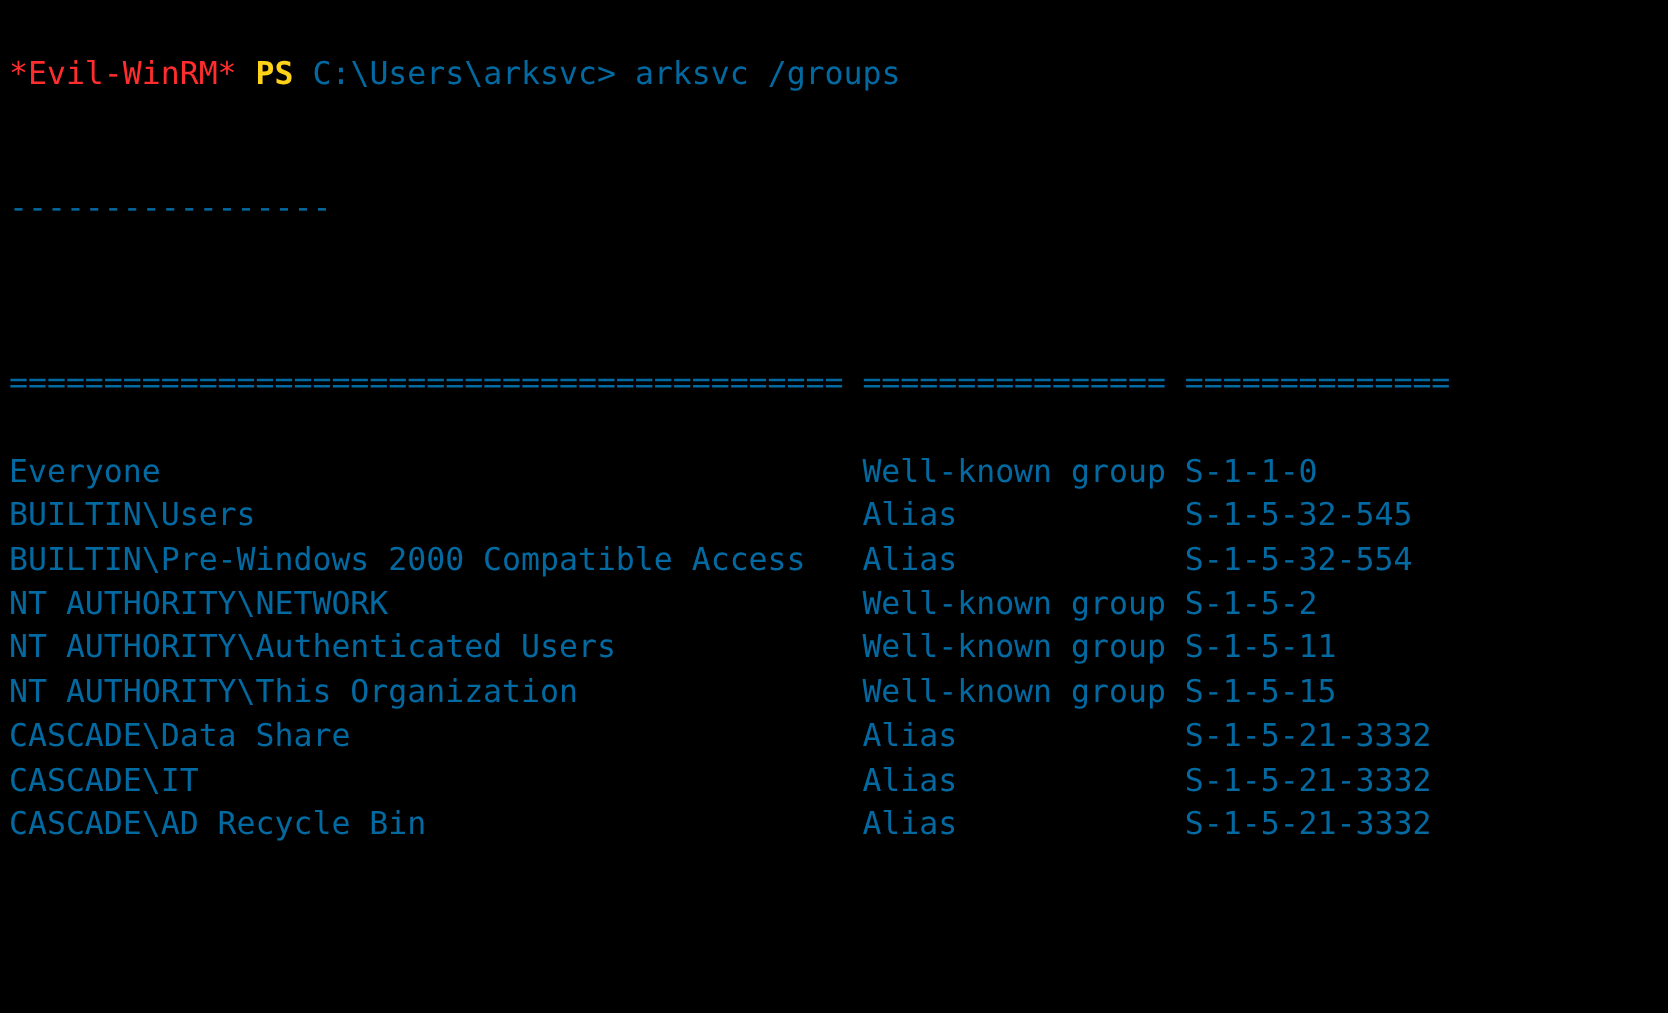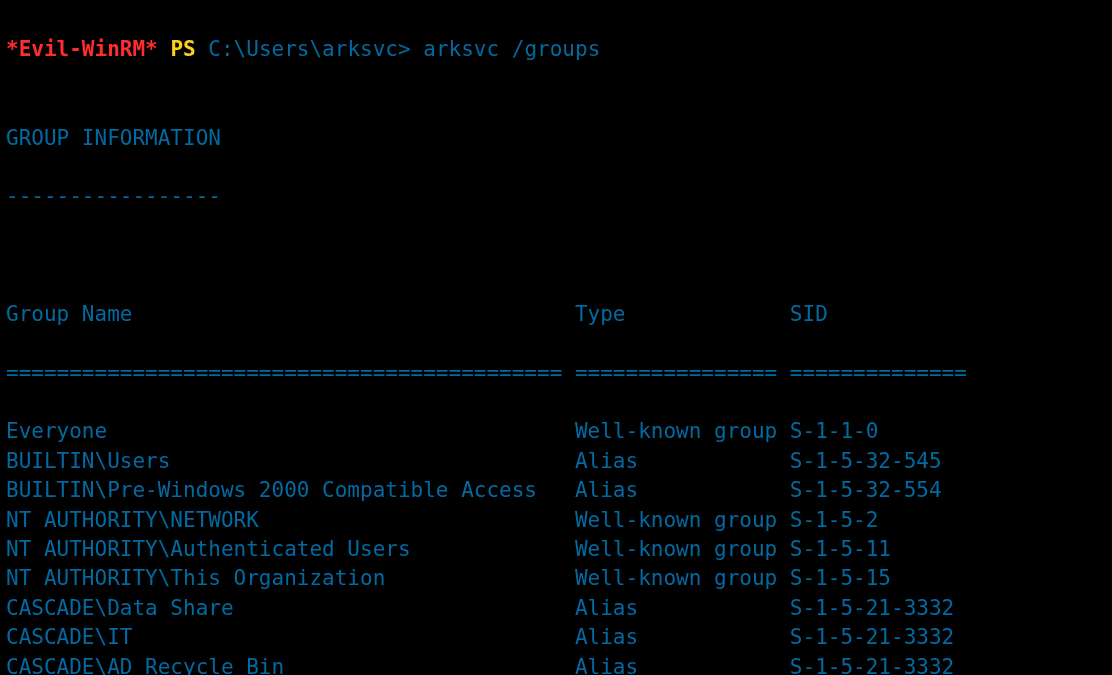--- a/index.html
+++ b/index.html
@@ -11,31 +11,29 @@
     font-size: 21px;
     line-height: 1.4;
     width: 1112px;
     height: 675px;
     overflow: hidden;
   }
   .terminal {
     white-space: pre;
     padding: 6px 6px;
   }
-  .red { color: #ff2d2d; font-weight: bold; }
+  .red { color: #ff2d2d; font-weight: normal; }
   .yellow { color: #ffd21a; font-weight: bold; }
   .white { color: #0369a1; }
   pre { margin:0; font: inherit; }
 </style>
 </head>
 <body>
 
 <div class="terminal">
 <span class="red">*Evil-WinRM*</span> <span class="yellow">PS</span> <span class="white">C:\Users\arksvc&gt;</span> <span class="white">arksvc /groups</span>
 <pre class="white"> </pre>
-<pre class="white">GROUP INFORMATION</pre>
 <pre class="white">-----------------</pre>
 <pre class="white"> </pre>
-<pre class="white" id="hdrline">Group Name                                   Type             SID</pre>
 <pre class="white" id="ruleline">============================================ ================ ==============</pre>
 <div id="rows"><pre class="white">Everyone                                     Well-known group S-1-1-0</pre><pre class="white">BUILTIN\Users                                Alias            S-1-5-32-545</pre><pre class="white">BUILTIN\Pre-Windows 2000 Compatible Access   Alias            S-1-5-32-554</pre><pre class="white">NT AUTHORITY\NETWORK                         Well-known group S-1-5-2</pre><pre class="white">NT AUTHORITY\Authenticated Users             Well-known group S-1-5-11</pre><pre class="white">NT AUTHORITY\This Organization               Well-known group S-1-5-15</pre><pre class="white">CASCADE\Data Share                           Alias            S-1-5-21-3332</pre><pre class="white">CASCADE\IT                                   Alias            S-1-5-21-3332</pre><pre class="white">CASCADE\AD Recycle Bin                       Alias            S-1-5-21-3332</pre></div>
    
 </div>
 
 </body></html>

